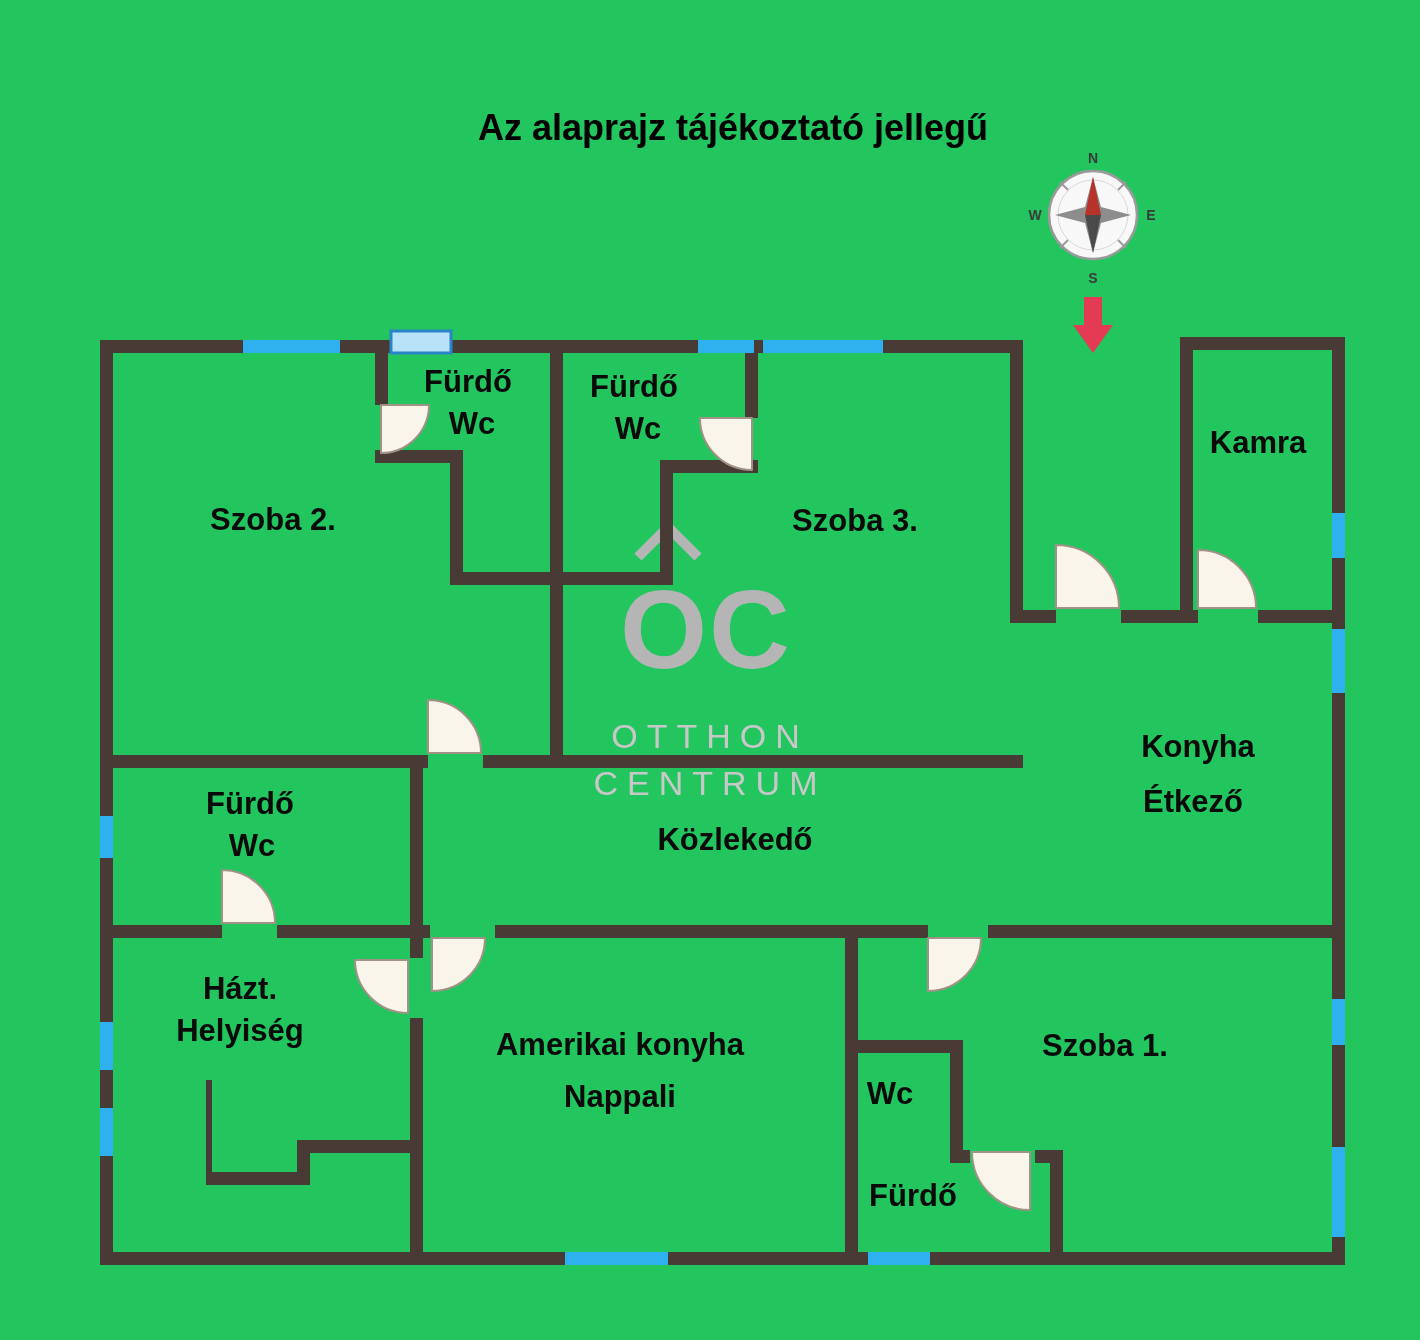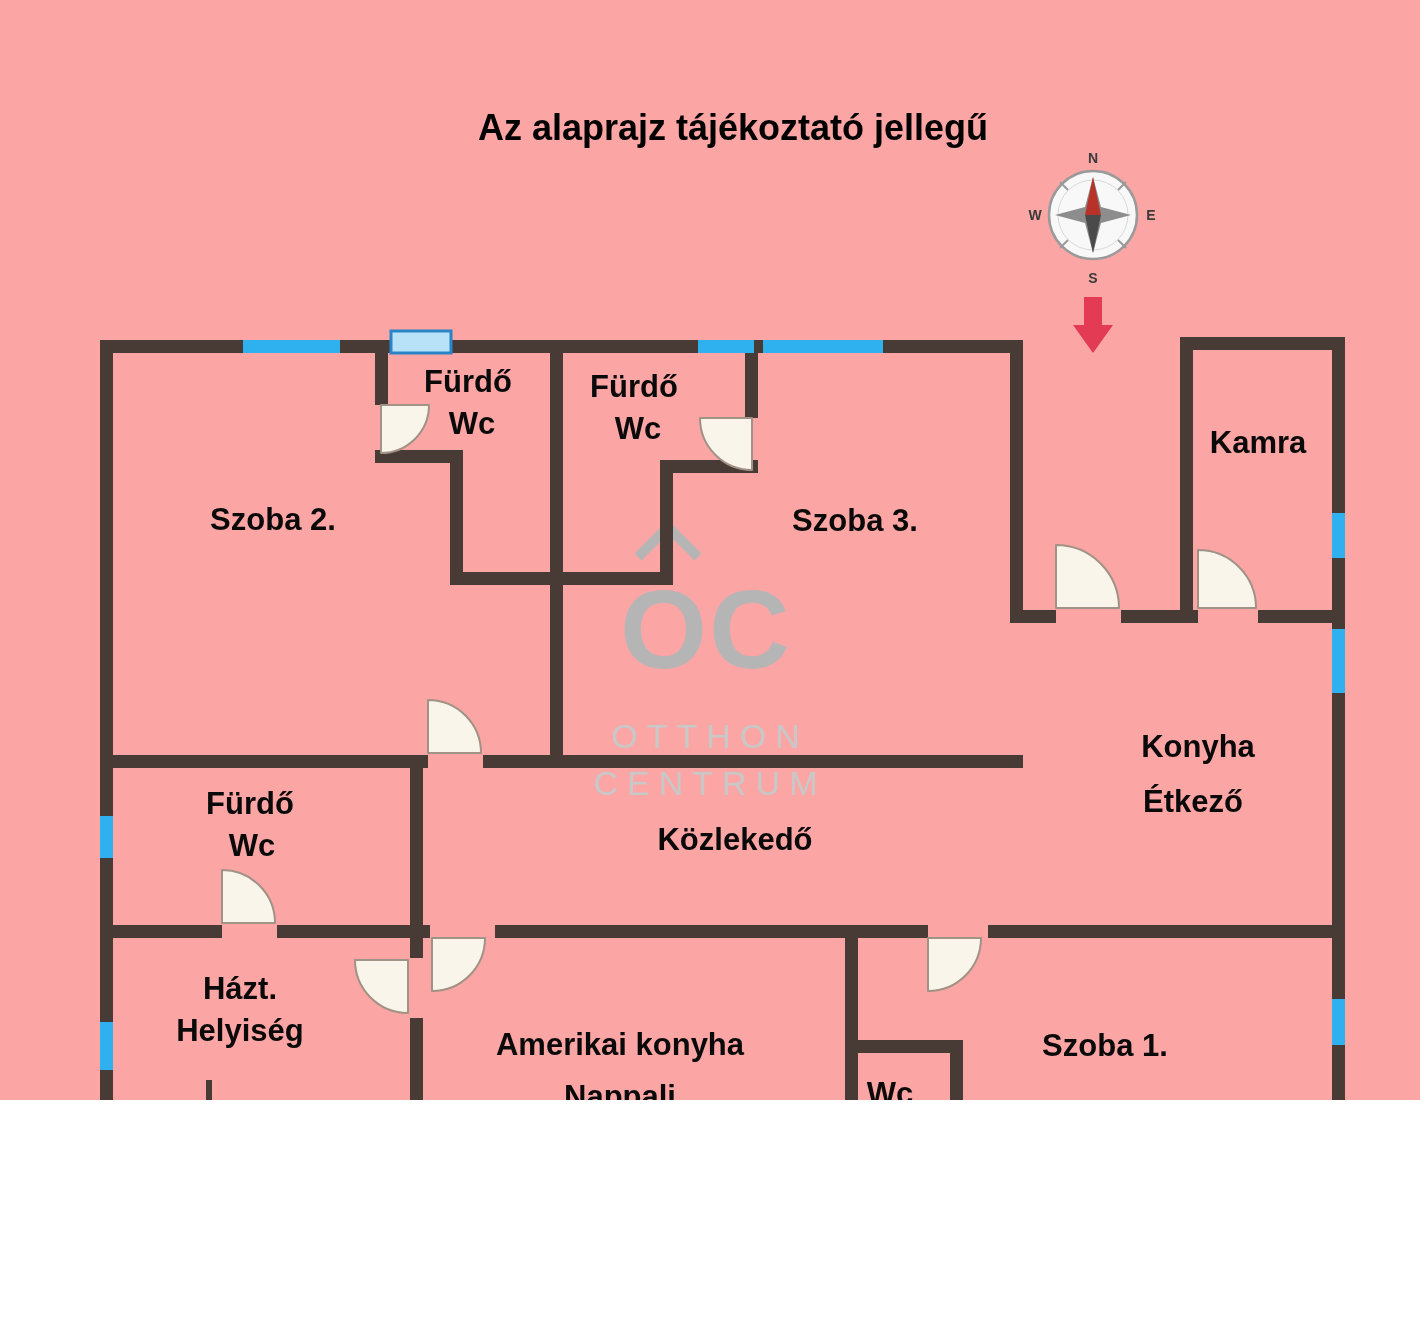--- a/index.html
+++ b/index.html
@@ -1,16 +1,16 @@
 <!DOCTYPE html>
 <html style="--wall: #483a34; --window: #2fb1ef; --door-fill: #faf5eb; --door-stroke: #a09285; --accent-arrow: #e23b53; --watermark-strong: #b5b5b5; --watermark-light: #c8c8c8;"><head>
 <meta charset="utf-8">
 <style>
   html,body{margin:0;padding:0;background:#ffffff;}
-  .canvas{position:relative;width:1420px;height:1100px;background:#fca5a5;overflow:hidden;
+  .canvas{position:relative;width:1420px;height:1340px;background:#22c55e;overflow:hidden;
           font-family:"Liberation Sans",sans-serif;}
   svg{display:block;}
   .wall{fill:var(--wall,#483a34);}
   .thinwall{fill:var(--wall,#483a34);}
   .window{fill:var(--window,#2fb1ef);}
   .window-framed{fill:#b8e2f8;stroke:#2a85c8;stroke-width:3;}
   .door{fill:var(--door-fill,#faf5eb);stroke:var(--door-stroke,#a09285);stroke-width:2;stroke-linejoin:round;}
   .title{font:700 36px "Liberation Sans",sans-serif;fill:#000;}
   .room-label{font:700 31px "Liberation Sans",sans-serif;fill:#0a0a0a;}
   .wm-logo{font:700 112px "Liberation Sans",sans-serif;fill:var(--watermark-strong,#b5b5b5);letter-spacing:2px;}

